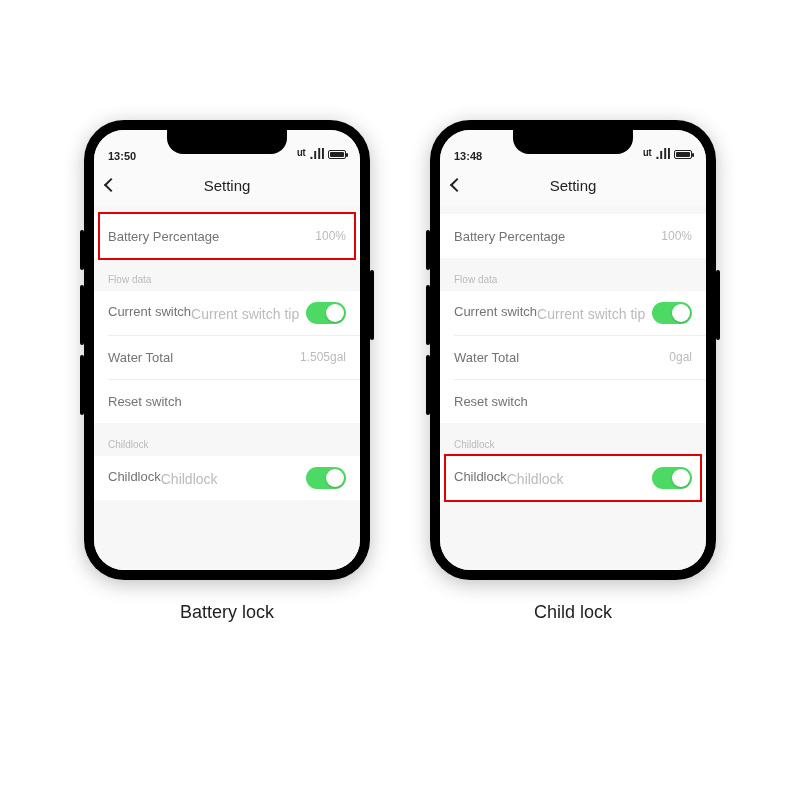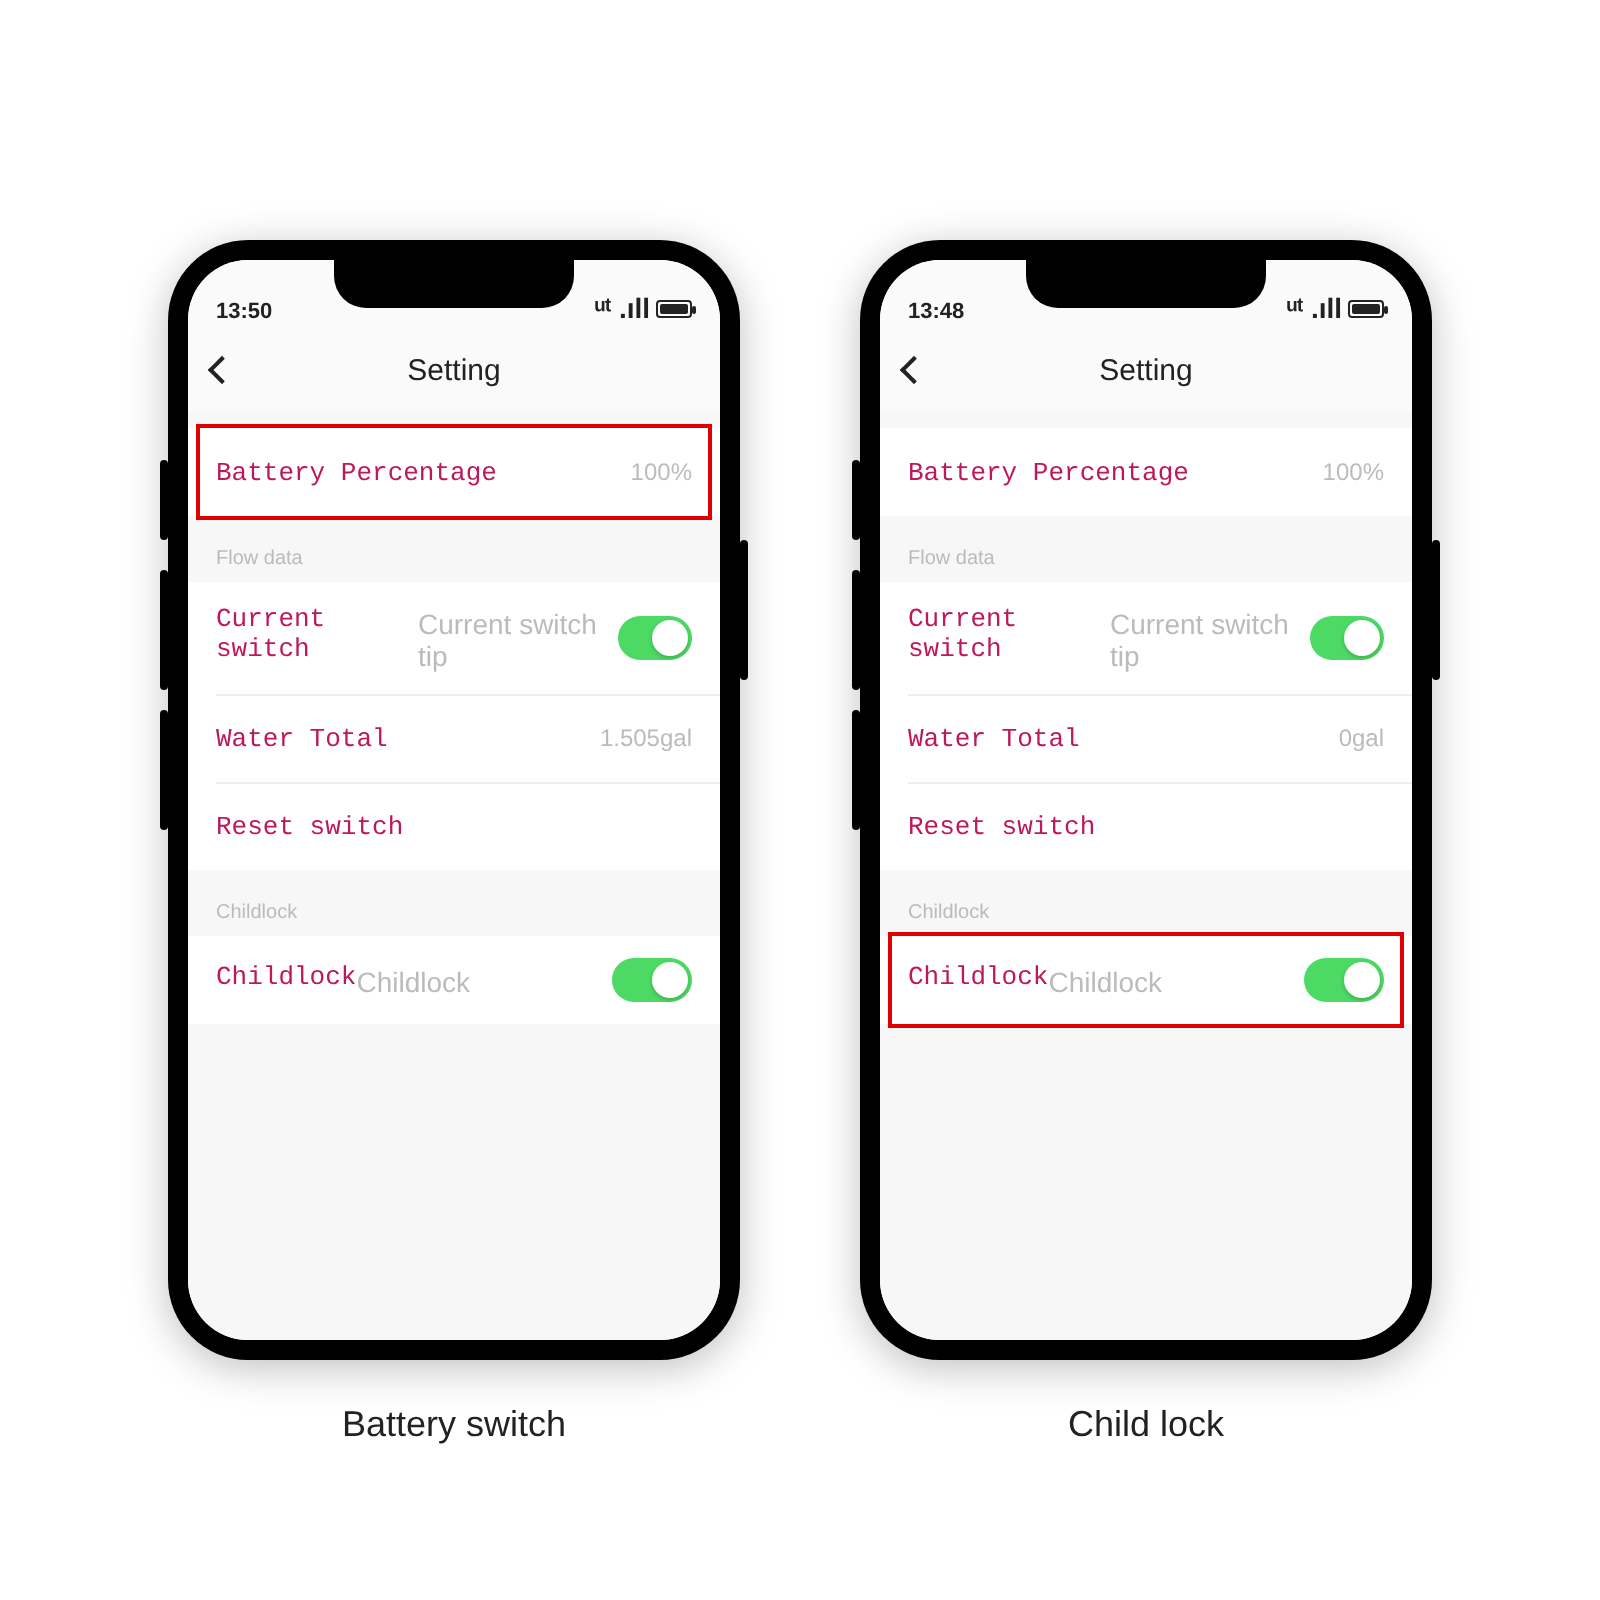--- a/index.html
+++ b/index.html
@@ -32,21 +32,21 @@
     justify-content: center;
     gap: 60px;
   }
   .phone-wrap {
     display: flex;
     flex-direction: column;
     align-items: center;
   }
   .phone {
     width: 286px;
-    height: 560px;
+    height: 460px;
     background: #000;
     border-radius: 40px;
     padding: 10px;
     position: relative;
     box-shadow: 0 4px 20px rgba(0,0,0,0.25);
   }
   .side-btn {
     position: absolute;
     background: #000;
     width: 4px;
@@ -140,21 +140,21 @@
     position: relative;
   }
   .row + .row::before {
     content:"";
     position:absolute;
     top:0; left:14px; right:0;
     height:1px;
     background:#eee;
   }
   .row-stack { display:flex; flex-direction:row; }
-  .row-label { font-size: 13px; color: #be185d; font-family: Liberation Mono, monospace; }
+  .row-label { font-size: 13px; color: #737373; }
   .row-sub { font-size: 14px; color: #bbb; margin-top: 2px; }
   .row-value { font-size: 12px; color: #bbb; }
   .section-header {
     padding: 16px 24px 6px 14px;
     font-size: 10px;
     color: #bbb;
     background: #f7f7f7;
   }
   .toggle {
     width: 40px; height: 22px;
@@ -252,21 +252,21 @@
               <div class="row-stack">
                 <span class="row-label">Childlock</span>
                 <span class="row-sub">Childlock</span>
               </div>
               <div class="toggle"></div>
             </div>
 
           </div>
         </div>
       </div>
-      <div class="caption">Battery switch</div>
+      <div class="caption">Battery lock</div>
     </div>
 
     <div class="phone-wrap">
       <div class="phone">
         <div class="side-btn l1"></div>
         <div class="side-btn l2"></div>
         <div class="side-btn l3"></div>
         <div class="side-btn r1"></div>
 
         <div class="screen">

